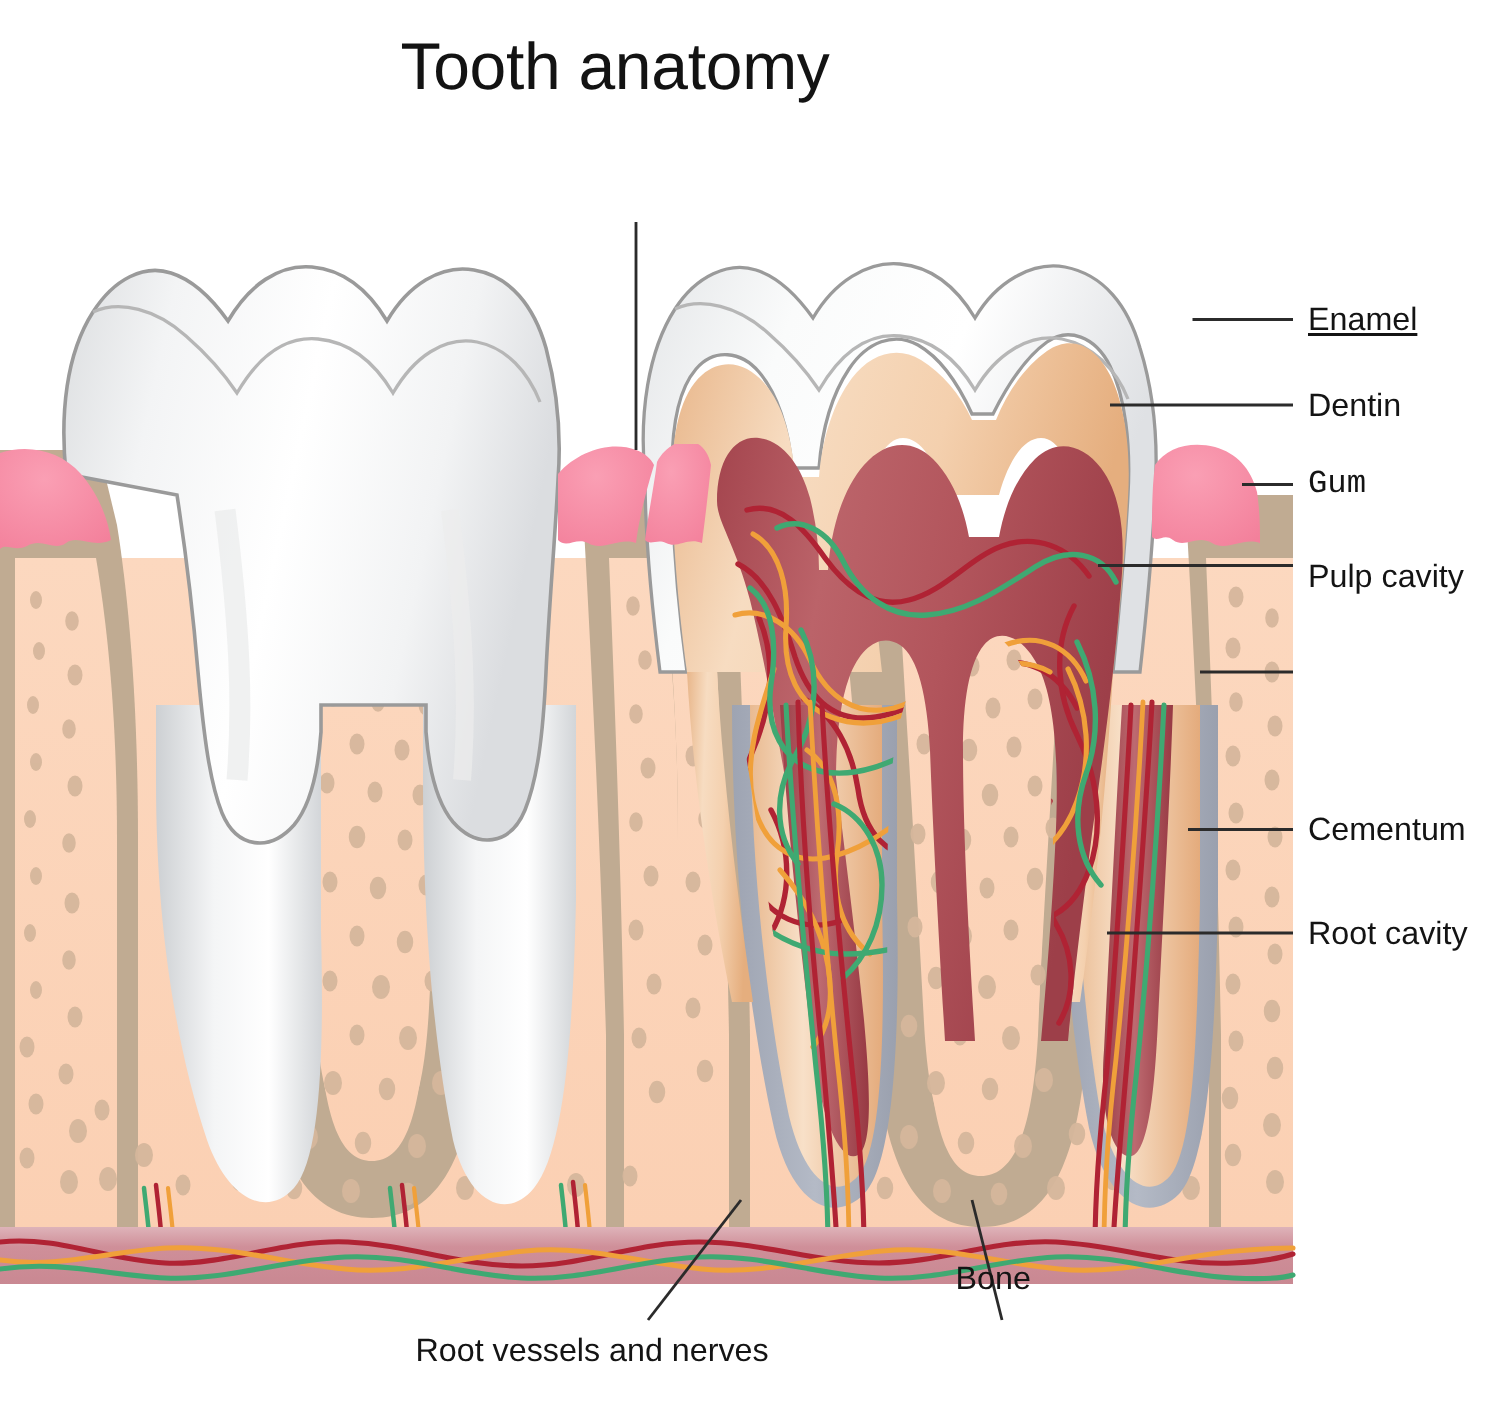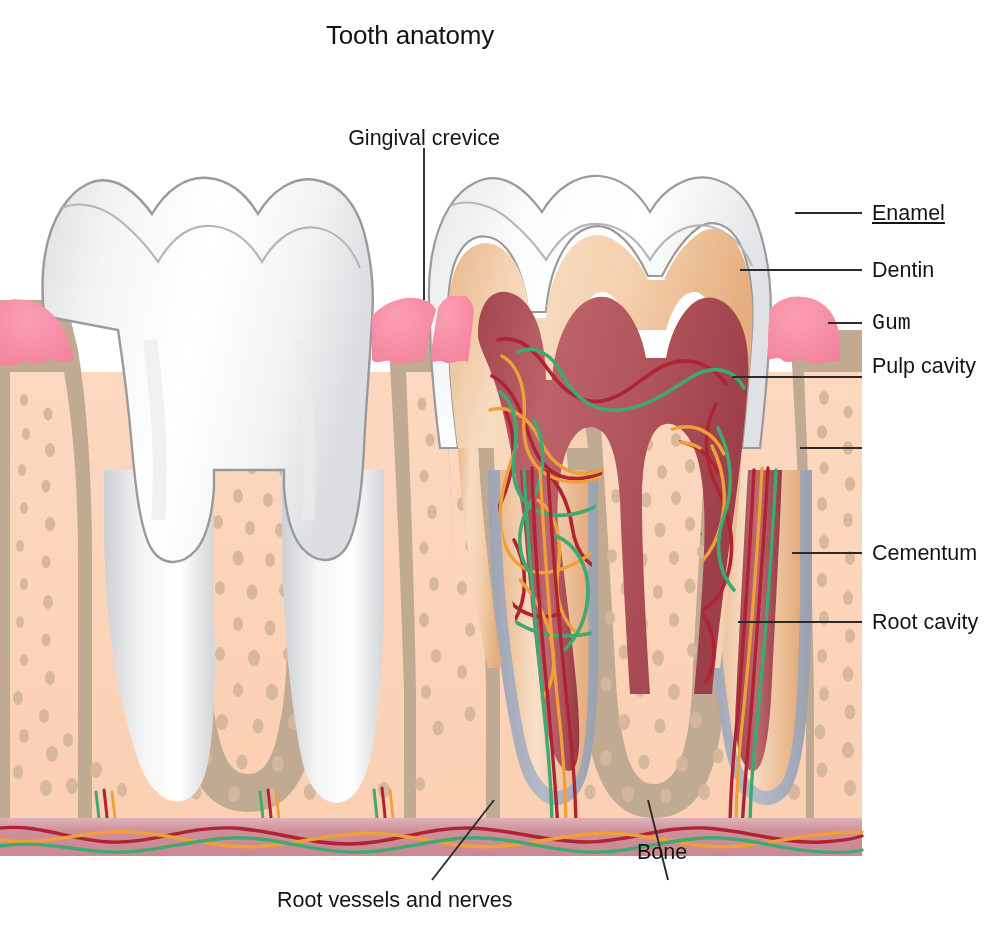--- a/index.html
+++ b/index.html
@@ -5,21 +5,21 @@
   html,body{margin:0;padding:0;background:#ffffff;}
   body{
     width:1000px;height:952px;
     font-family:"Liberation Sans","DejaVu Sans",sans-serif;
     overflow:hidden;position:relative;
   }
   #stage{position:relative;width:1000px;height:952px;background:#fff;}
   svg.figure{position:absolute;left:0;top:0;width:1000px;height:952px;display:block;}
   .ttl{
     position:absolute;left:0;top:22px;width:820px;
-    text-align:center;font-size:26px;color:#131313;
+    text-align:center;font-size:44px;color:#131313;
     letter-spacing:-0.2px;line-height:1.05;
   }
   .lbl{
     position:absolute;font-size:21.5px;color:#141414;
     line-height:1.17;white-space:nowrap;
   }
   .lbl.ctr{text-align:center;white-space:nowrap;}
 </style>
 </head>
 <body>
@@ -544,29 +544,28 @@
       <line x1="800" y1="448" x2="862" y2="448"></line>
       <line x1="792" y1="553" x2="862" y2="553"></line>
       <line x1="738" y1="622" x2="862" y2="622"></line>
       <line x1="494" y1="800" x2="432" y2="880"></line>
       <line x1="648" y1="800" x2="668" y2="880"></line>
     </g>
   </svg>
 
   <div class="ttl">Tooth anatomy</div>
 
-  <div class="lbl ctr" style="left:253px;top:126px;width:342px;">Gingival crevice</div>
 
   <div class="lbl" style="left:872px;top:201px;text-decoration:underline;">Enamel</div>
 
   <div class="lbl" style="left:872px;top:258px;">Dentin</div>
 
   <div class="lbl" style="left:872px;top:311px;font-family:Liberation Mono, monospace;">Gum</div>
 
-  <div class="lbl" style="left:872px;top:354px;">Pulp cavity</div>
+  <div class="lbl" style="left:872px;top:372px;">Pulp cavity</div>
 
 
   <div class="lbl" style="left:872px;top:541px;">Cementum</div>
 
   <div class="lbl" style="left:872px;top:610px;">Root cavity</div>
 
   <div class="lbl" style="left:277px;top:888px;">Root vessels and nerves</div>
 
   <div class="lbl" style="left:637px;top:840px;">Bone</div>
 

